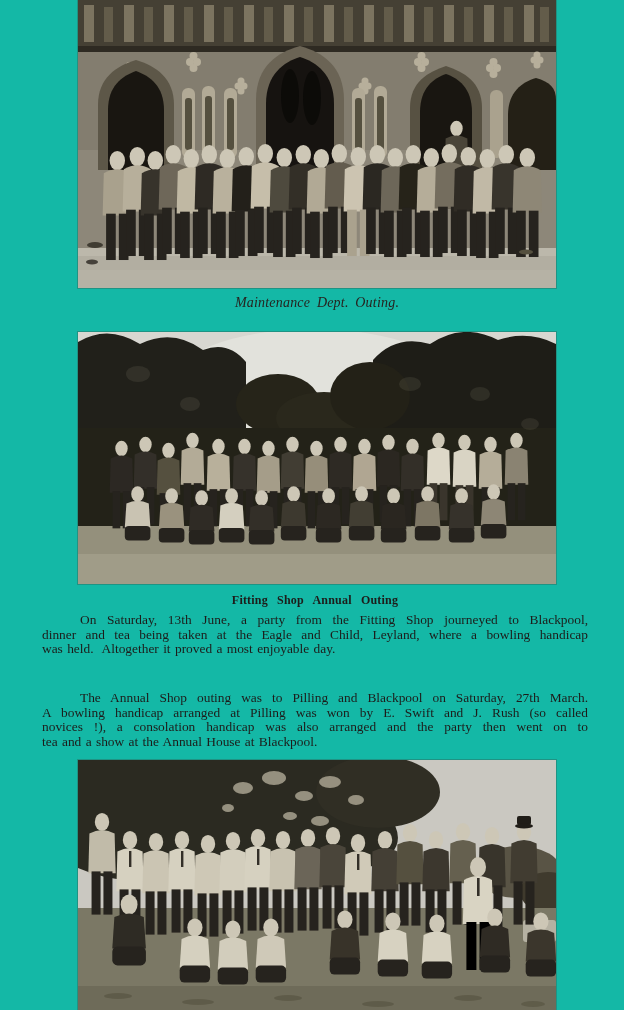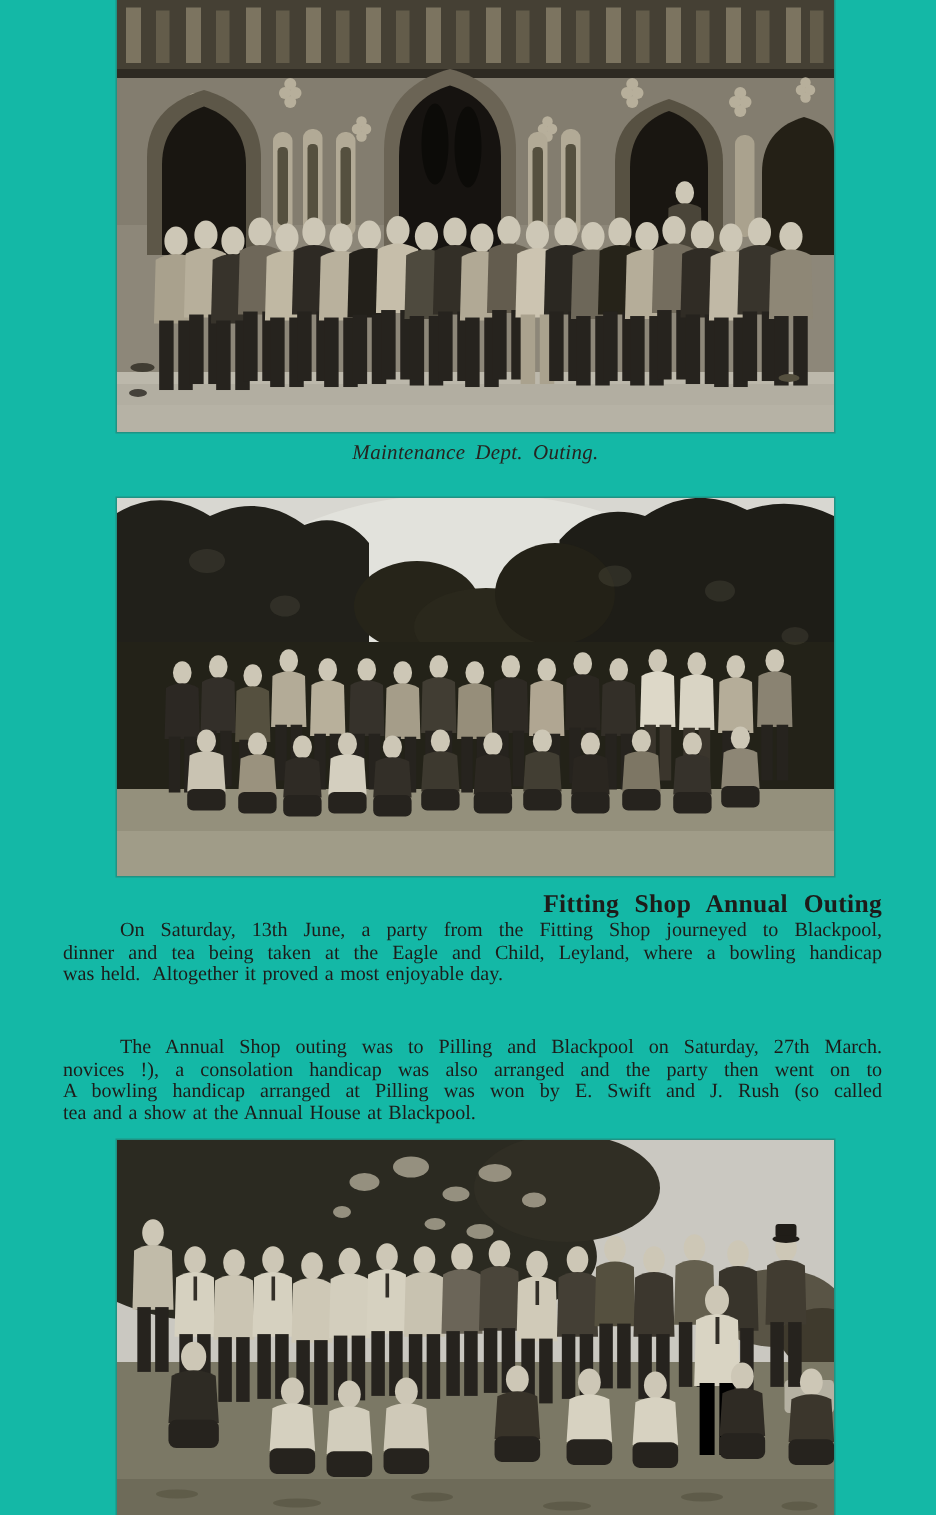--- a/index.html
+++ b/index.html
@@ -11,22 +11,22 @@
   figure.photo{position:absolute;margin:0;padding:0;box-shadow:0 0 0 1px rgba(60,55,45,.28);}
   figure.photo svg{display:block;width:100%;height:100%;}
   #photo-1{top:0;left:78px;width:478px;height:288px;}
   #photo-2{top:332px;left:78px;width:478px;height:252px;}
   #photo-3{top:760px;left:78px;width:478px;height:250px;}
   .caption{
     position:absolute;top:295px;left:78px;width:478px;text-align:center;
     font-style:italic;font-size:14px;word-spacing:3px;letter-spacing:.2px;color:#262420;
   }
   .heading{
-    position:absolute;left:42px;width:546px;margin:0;text-align:right;
-    font-size:17px;font-weight:700;word-spacing:6px;letter-spacing:.2px;
+    position:absolute;left:42px;width:546px;margin:0;text-align:center;
+    font-size:12px;font-weight:700;word-spacing:6px;letter-spacing:.2px;
   }
   #heading-1{top:593px;}
   #heading-2{top:669px;}
   .para{position:absolute;left:42px;width:546px;font-size:13.4px;line-height:14.5px;word-spacing:1px;}
   #para-1{top:613px;}
   #para-2{top:691px;}
   .tline{text-align:justify;text-align-last:justify;}
   .tline.first{text-indent:38px;}
   .tline.last{text-align-last:left;}
 </style>
@@ -266,22 +266,22 @@
 
   <div class="para" id="para-1">
     <div class="tline first">On Saturday, 13th June, a party from the Fitting Shop journeyed to Blackpool,</div>
     <div class="tline">dinner and tea being taken at the Eagle and Child, Leyland, where a bowling handicap</div>
     <div class="tline last">was held.&nbsp; Altogether it proved a most enjoyable day.</div>
   </div>
 
 
   <div class="para" id="para-2">
     <div class="tline first">The Annual Shop outing was to Pilling and Blackpool on Saturday, 27th March.</div>
+    <div class="tline">A bowling handicap arranged at Pilling was won by E. Swift and J. Rush (so called</div>
     <div class="tline">novices !), a consolation handicap was also arranged and the party then went on to</div>
-    <div class="tline">A bowling handicap arranged at Pilling was won by E. Swift and J. Rush (so called</div>
     <div class="tline last">tea and a show at the Annual House at Blackpool.</div>
   </div>
 
   <figure class="photo" id="photo-3">
     <svg viewBox="0 0 478 250">
       <rect width="478" height="250" fill="#cac8c1"></rect>
       <g>
         <path d="M0 0 H322 Q338 32 310 54 Q336 88 294 106 Q254 128 204 112 Q150 132 94 116 Q45 128 0 108 Z" fill="#2b2a21"></path>
         <ellipse cx="300" cy="32" rx="62" ry="36" fill="#302e24"></ellipse>
         <g fill="#a8a290" opacity="0.85">

